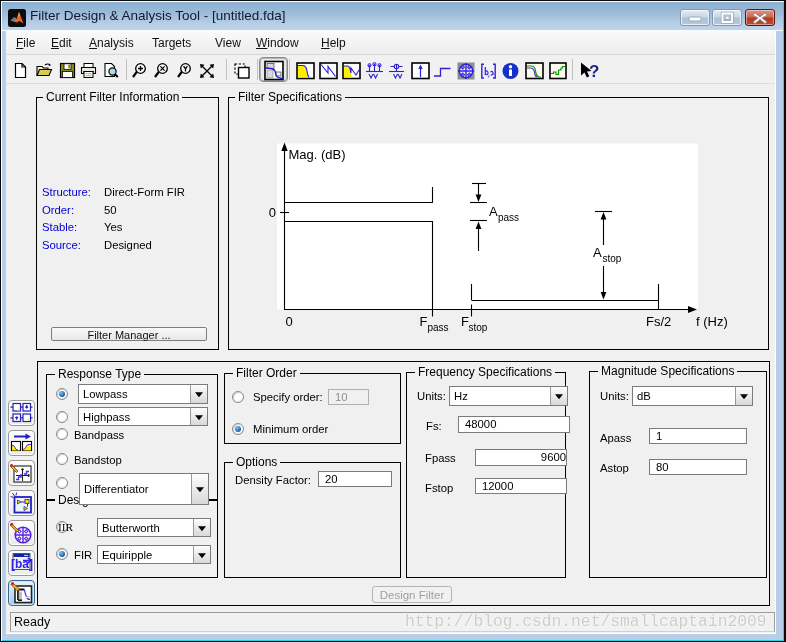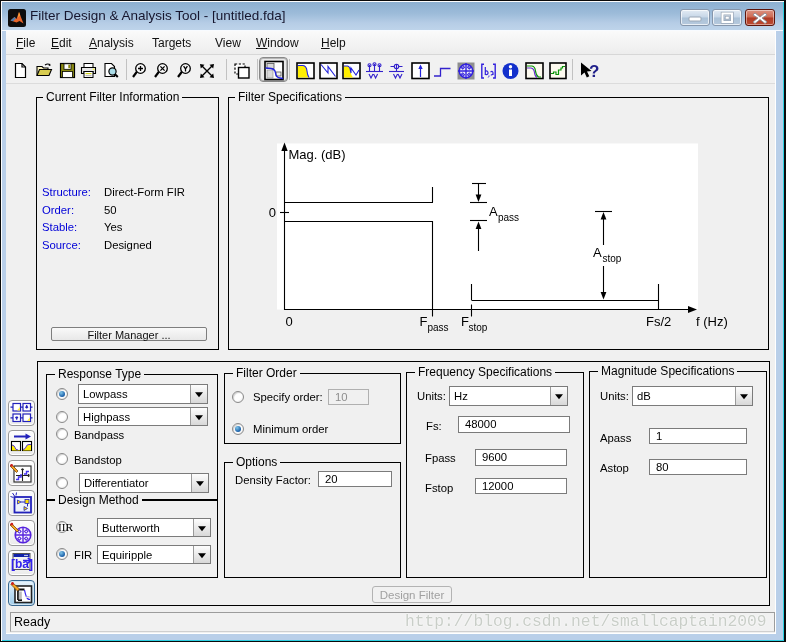--- a/index.html
+++ b/index.html
@@ -382,42 +382,42 @@
   </div>
 <div class="gb" style="left:46px;top:500px;width:172px;height:78px;">
     <span class="lg" style="left:8px;">Design Method</span>
   </div>
 <div class="gb" style="left:224px;top:373px;width:177px;height:71px;">
     <span class="lg" style="left:8px;">Filter Order</span>
   </div>
 <div class="gb" style="left:224px;top:462px;width:177px;height:116px;">
     <span class="lg" style="left:8px;">Options</span>
   </div>
-<div class="gb" style="left:406px;top:372px;width:178px;height:206px;">
+<div class="gb" style="left:406px;top:372px;width:160px;height:206px;">
     <span class="lg" style="left:8px;">Frequency Specifications</span>
   </div>
 <div class="gb" style="left:589px;top:371px;width:178px;height:207px;">
     <span class="lg" style="left:8px;">Magnitude Specifications</span>
   </div>
 <span class="rad on" style="left:56px;top:388px;"></span>
 <span class="rad" style="left:56px;top:411px;"></span>
 <span class="rad" style="left:56px;top:428px;"></span>
 <span class="rad" style="left:56px;top:453px;"></span>
 <span class="rad" style="left:56px;top:477px;"></span>
 <div class="dd" style="left:78px;top:384px;width:130px;height:20px;">
     <span class="tx">Lowpass</span>
     <span class="ar"></span>
   </div>
 <div class="dd" style="left:78px;top:407px;width:130px;height:19px;">
     <span class="tx">Highpass</span>
     <span class="ar"></span>
   </div>
 <span class="lab" style="left:74px;top:429px;">Bandpass</span>
 <span class="lab" style="left:74px;top:454px;">Bandstop</span>
-<div class="dd" style="left:79px;top:473px;width:130px;height:20px;">
+<div class="dd" style="left:79px;top:473px;width:130px;height:32px;">
     <span class="tx">Differentiator</span>
     <span class="ar"></span>
   </div>
 <span class="rad" style="left:56px;top:521px;"></span>
 <span class="lab" style="left:58px;top:521px;font-family:Liberation Serif, serif;">IIR</span>
 <div class="dd" style="left:97px;top:518px;width:114px;height:19px;">
     <span class="tx">Butterworth</span>
     <span class="ar"></span>
   </div>
 <span class="rad on" style="left:56px;top:548px;"></span>
@@ -434,21 +434,21 @@
 <span class="lab" style="left:235px;top:474px;">Density Factor:</span>
 <div class="tf" style="left:318px;top:471px;width:74px;height:16px;">20</div>
 <span class="lab" style="left:417px;top:390px;">Units:</span>
 <div class="dd" style="left:449px;top:386px;width:119px;height:20px;">
     <span class="tx">Hz</span>
     <span class="ar"></span>
   </div>
 <span class="lab" style="left:426px;top:420px;">Fs:</span>
 <div class="tf" style="left:458px;top:416px;width:112px;height:17px;">48000</div>
 <span class="lab" style="left:425px;top:452px;">Fpass</span>
-<div class="tf" style="left:475px;top:449px;width:92px;height:17px;">9600</div>
+<div class="tf" style="left:475px;top:449px;width:92px;height:17px;text-align:right;">9600</div>
 <span class="lab" style="left:425px;top:482px;">Fstop</span>
 <div class="tf" style="left:475px;top:478px;width:92px;height:16px;">12000</div>
 <span class="lab" style="left:600px;top:390px;">Units:</span>
 <div class="dd" style="left:632px;top:386px;width:121px;height:20px;">
     <span class="tx">dB</span>
     <span class="ar"></span>
   </div>
 <span class="lab" style="left:600px;top:432px;">Apass</span>
 <div class="tf" style="left:649px;top:428px;width:98px;height:16px;">1</div>
 <span class="lab" style="left:600px;top:462px;">Astop</span>

